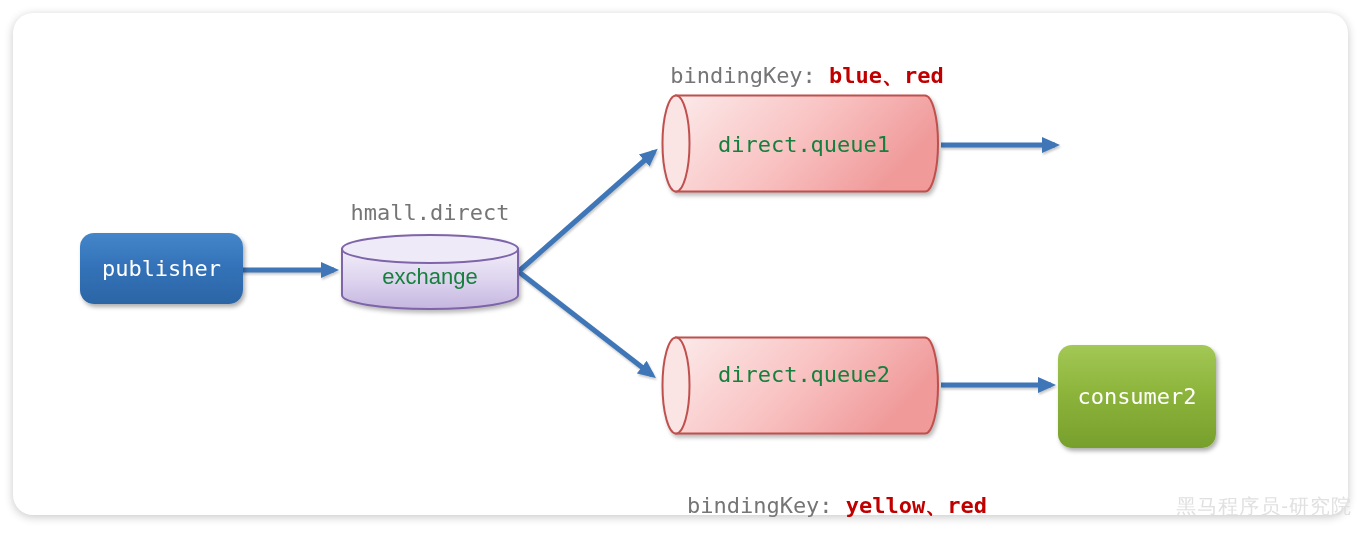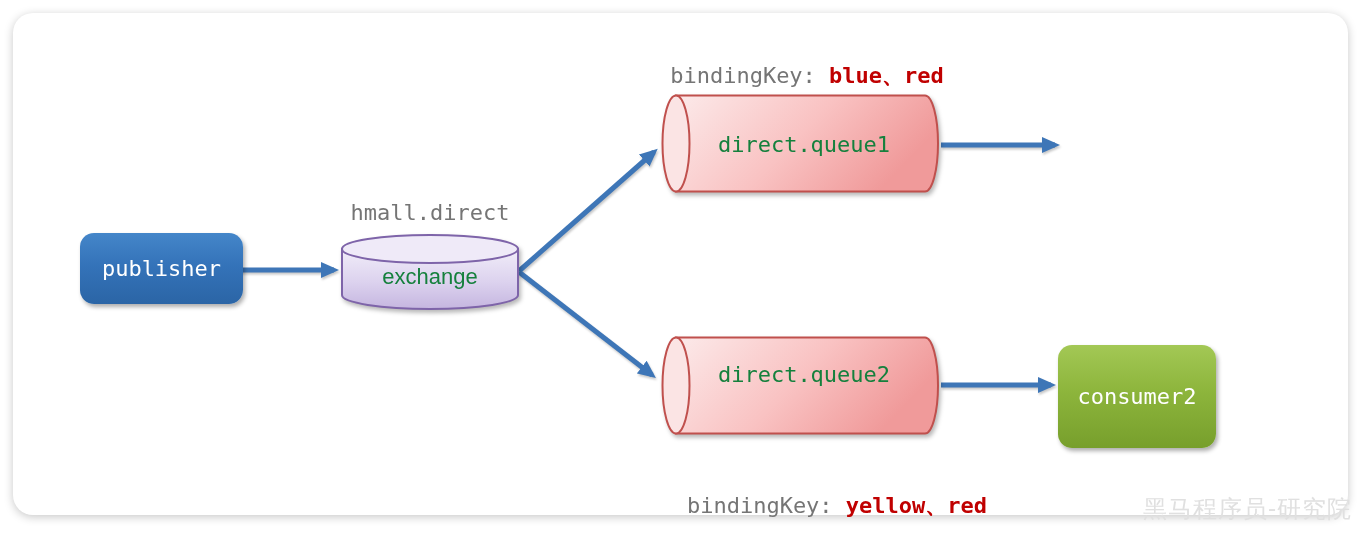--- a/index.html
+++ b/index.html
@@ -69,21 +69,21 @@
     white-space: nowrap; font-size: 22px;
   }
   .binding1 { left: 807px; top: 61px; }
   .binding2 { left: 837px; top: 465px; margin-top: 26px; }
   .binding .prefix { color: var(--color-label-gray, #757575); }
   .binding .keys { color: var(--color-binding-key-red, #C00000); font-weight: bold; }
 
   .watermark {
     position: absolute; right: 10px; top: 493px;
     font-family: "DejaVu Serif", serif;
-    font-size: 24px; letter-spacing: 1px;
+    font-size: 20px; letter-spacing: 1px;
     color: var(--color-watermark, #E0E0E0);
     white-space: nowrap;
   }
 </style>
 </head>
 <body>
 
 <div class="canvas">
 
   <div class="panel"></div>

